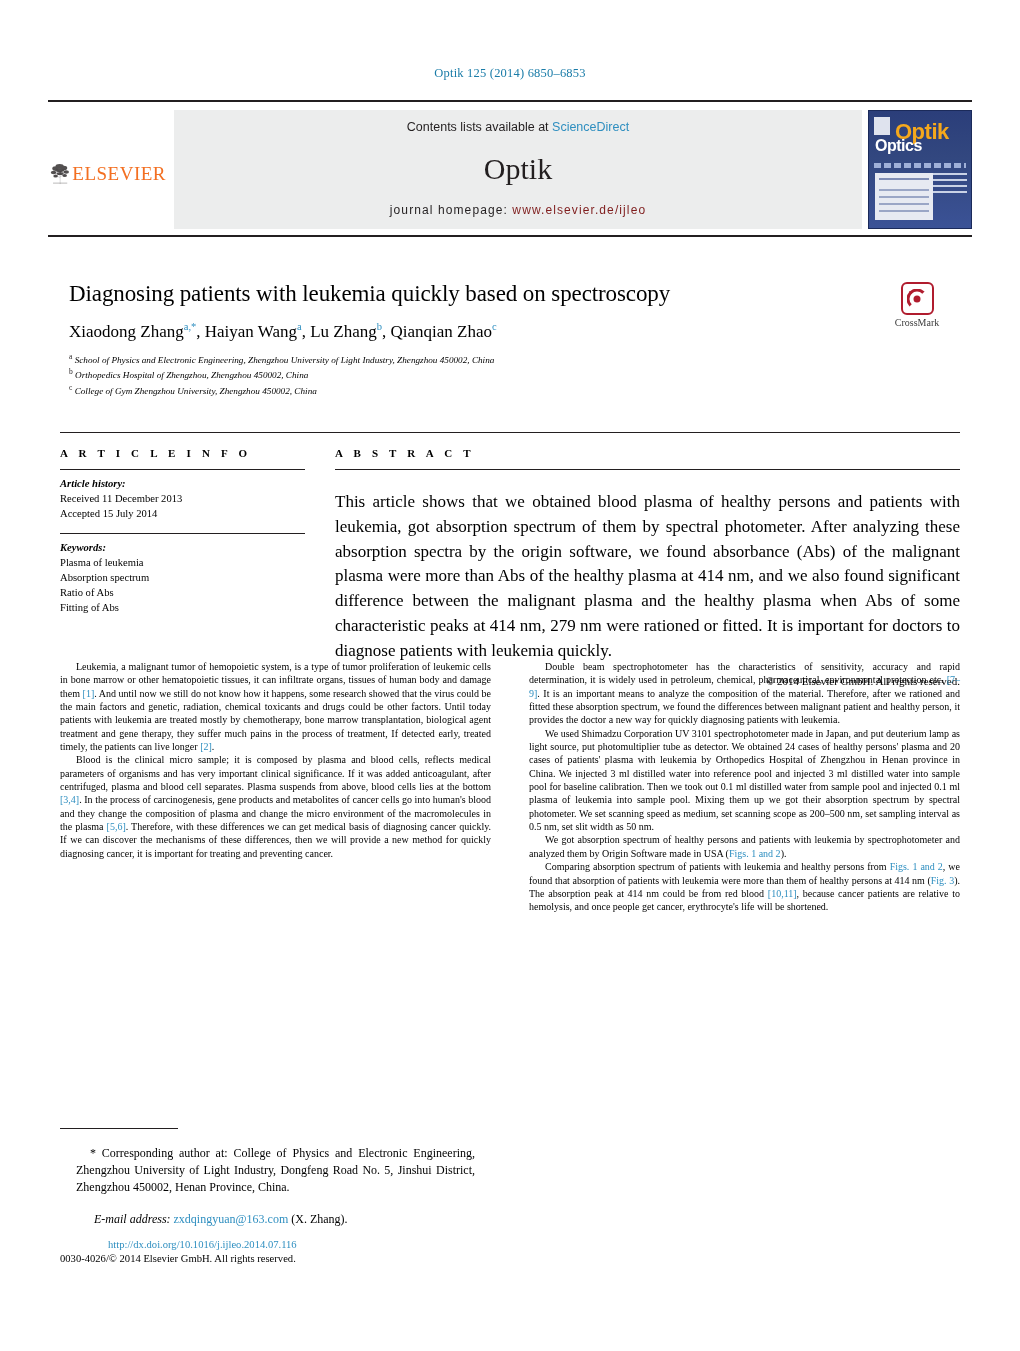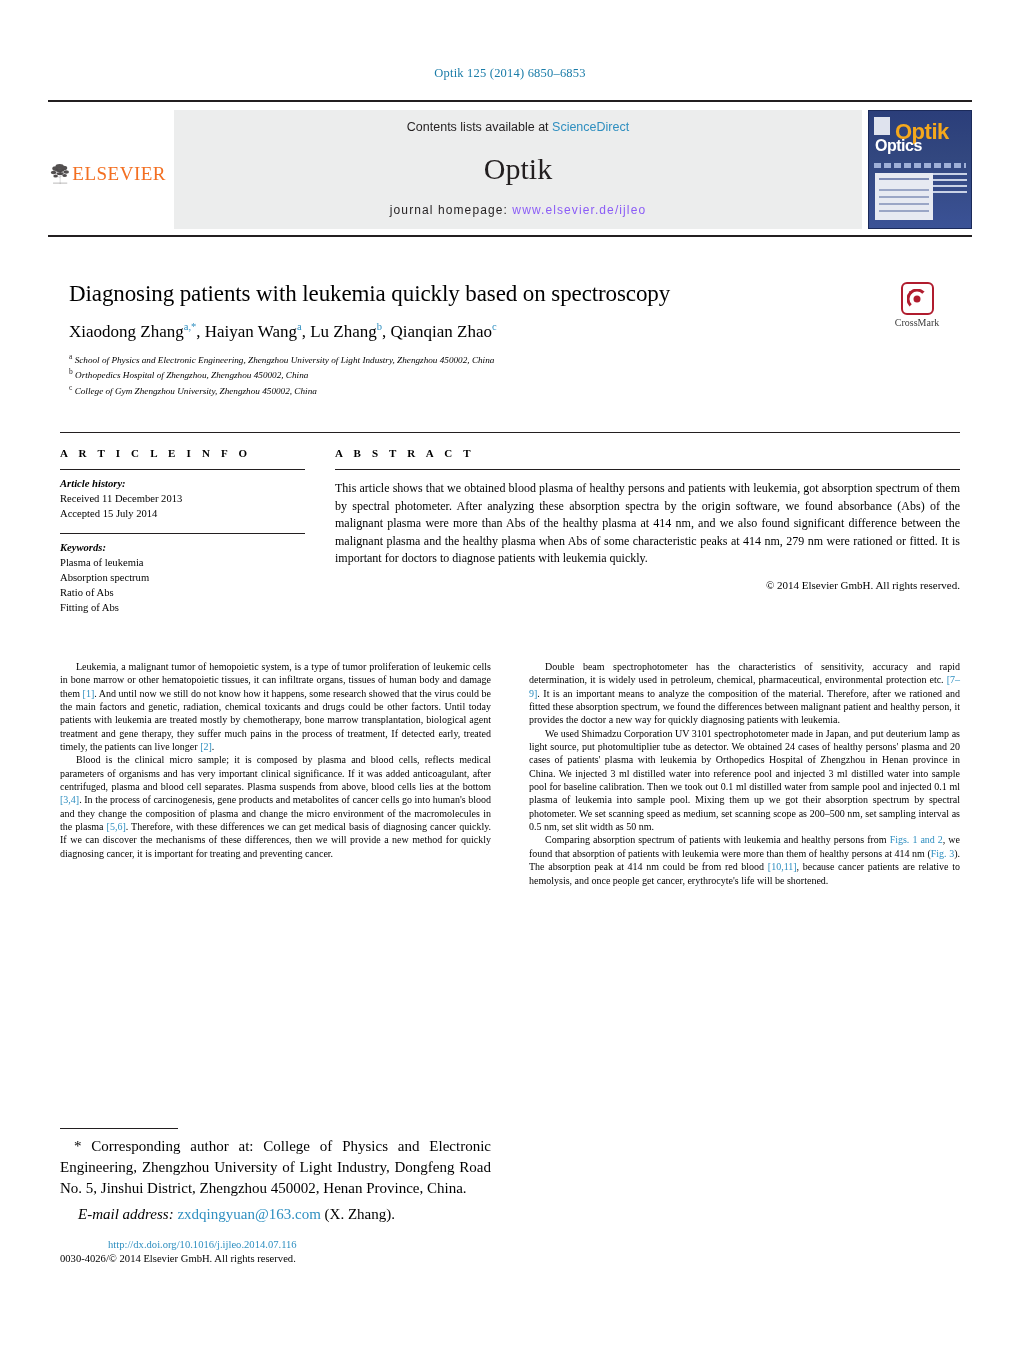--- a/index.html
+++ b/index.html
@@ -92,21 +92,21 @@
     font-family: "Liberation Serif", serif;
     color: #231f20;
     line-height: 1;
   }
   .homepage-line {
     font-size: 12px;
     font-family: "Liberation Sans", sans-serif;
     color: #231f20;
     letter-spacing: 1.1px;
   }
-  .homepage-line .hp-link { color: #8b5cf6; }
+  .homepage-line .hp-link { color: #7f1d1d; }
   .cover-thumb {
     flex: 0 0 104px;
     width: 104px;
     margin: 4px 0 6px 0;
     position: relative;
   }
   .cover-inner {
     position: absolute;
     inset: 0;
     background: linear-gradient(180deg,#2b3e7a 0%, #32477f 40%, #3b5296 100%);
@@ -269,22 +269,22 @@
   .info-block {
     border-top: 1.6px solid #231f20;
     padding-top: 6px;
     margin-bottom: 12px;
     font-size: 10.6px;
     line-height: 1.42;
   }
   .info-block .lab { font-style: italic; font-weight: bold; display:block; }
   .abs-body {
     border-top: 1.6px solid #231f20;
-    padding-top: 10px;
-    font-size: 12px;
+    padding-top: 20px;
+    font-size: 17px;
     line-height: 1.46;
     text-align: justify;
   }
   .abs-copy {
     margin-top: 11px;
     text-align: right;
     font-size: 11px;
   }
 
   
@@ -314,22 +314,22 @@
     top: 1128px;
     left: 60px;
     width: 431px;
   }
   .fn-rule {
     width: 118px;
     border-top: 0.9px solid #231f20;
     margin-bottom: 7px;
   }
   .footnote p {
-    margin: 0;
-    font-size: 15px;
+    margin: 16px;
+    font-size: 12px;
     line-height: 1.4;
     text-align: justify;
     text-indent: 14px;
   }
   .footnote .email-line {
     text-indent: 18px;
     margin-top: 5px;
   }
   .email-lab { font-style: italic; }
   .email-link { color: #2f8fc0; }
@@ -451,20 +451,21 @@
   </div>
 
   <div class="body-wrap">
     <div class="bcol">
         <p>Leukemia, a malignant tumor of hemopoietic system, is a type of tumor proliferation of leukemic cells in bone marrow or other hematopoietic tissues, it can infiltrate organs, tissues of human body and damage them <a href="#" class="ref" style="text-decoration: none;">[1]</a>. And until now we still do not know how it happens, some research showed that the virus could be the main factors and genetic, radiation, chemical toxicants and drugs could be other factors. Until today patients with leukemia are treated mostly by chemotherapy, bone marrow transplantation, biological agent treatment and gene therapy, they suffer much pains in the process of treatment, If detected early, treated timely, the patients can live longer <a href="#" class="ref" style="text-decoration: none;">[2]</a>.</p>
         <p>Blood is the clinical micro sample; it is composed by plasma and blood cells, reflects medical parameters of organisms and has very important clinical significance. If it was added anticoagulant, after centrifuged, plasma and blood cell separates. Plasma suspends from above, blood cells lies at the bottom <a href="#" class="ref" style="text-decoration: none;">[3,4]</a>. In the process of carcinogenesis, gene products and metabolites of cancer cells go into human's blood and they change the composition of plasma and change the micro environment of the macromolecules in the plasma <a href="#" class="ref" style="text-decoration: none;">[5,6]</a>. Therefore, with these differences we can get medical basis of diagnosing cancer quickly. If we can discover the mechanisms of these differences, then we will provide a new method for quickly diagnosing cancer, it is important for treating and preventing cancer.</p>
       </div>
     <div class="bcol">
         <p>Double beam spectrophotometer has the characteristics of sensitivity, accuracy and rapid determination, it is widely used in petroleum, chemical, pharmaceutical, environmental protection etc. <a href="#" class="ref" style="text-decoration: none;">[7–9]</a>. It is an important means to analyze the composition of the material. Therefore, after we rationed and fitted these absorption spectrum, we found the differences between malignant patient and healthy person, it provides the doctor a new way for quickly diagnosing patients with leukemia.</p>
         <p>We used Shimadzu Corporation UV 3101 spectrophotometer made in Japan, and put deuterium lamp as light source, put photomultiplier tube as detector. We obtained 24 cases of healthy persons' plasma and 20 cases of patients' plasma with leukemia by Orthopedics Hospital of Zhengzhou in Henan province in China. We injected 3 ml distilled water into reference pool and injected 3 ml distilled water into sample pool for baseline calibration. Then we took out 0.1 ml distilled water from sample pool and injected 0.1 ml plasma of leukemia into sample pool. Mixing them up we got their absorption spectrum by spectral photometer. We set scanning speed as medium, set scanning scope as 200–500 nm, set sampling interval as 0.5 nm, set slit width as 50 nm.</p>
+        <p>We got absorption spectrum of healthy persons and patients with leukemia by spectrophotometer and analyzed them by Origin Software made in USA (<a href="#" class="figref" style="text-decoration: none;">Figs. 1 and 2</a>).</p>
         <p>Comparing absorption spectrum of patients with leukemia and healthy persons from <a href="#" class="figref" style="text-decoration: none;">Figs. 1 and 2</a>, we found that absorption of patients with leukemia were more than them of healthy persons at 414 nm (<a href="#" class="figref" style="text-decoration: none;">Fig. 3</a>). The absorption peak at 414 nm could be from red blood <a href="#" class="ref" style="text-decoration: none;">[10,11]</a>, because cancer patients are relative to hemolysis, and once people get cancer, erythrocyte's life will be shortened.</p>
       </div>
   </div>
 
   <div class="footnote">
     <div class="fn-rule"></div>
     <p>* Corresponding author at: College of Physics and Electronic Engineering, Zhengzhou University of Light Industry, Dongfeng Road No. 5, Jinshui District, Zhengzhou 450002, Henan Province, China.</p>
     <p class="email-line">
       <span class="email-lab">E-mail address:</span>
       <a class="email-link" href="#" style="text-decoration:none">zxdqingyuan@163.com</a>

